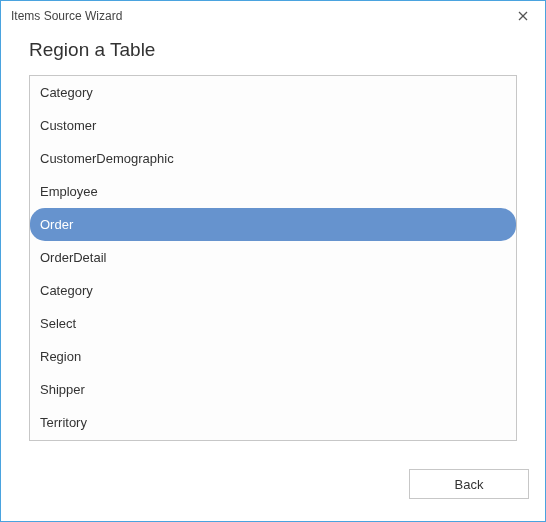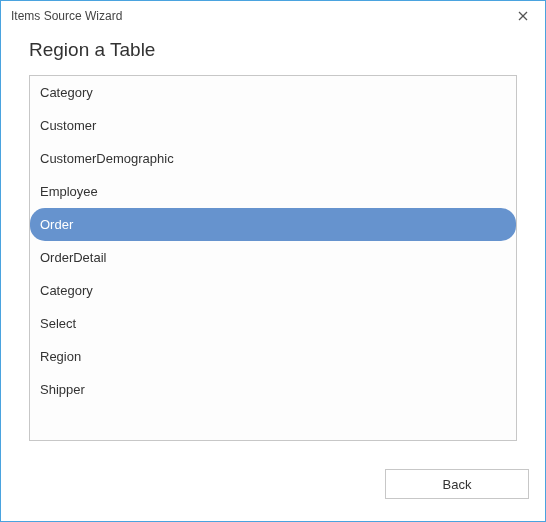--- a/index.html
+++ b/index.html
@@ -65,21 +65,21 @@
   }
   .footer {
     height: 62px;
     display: flex;
     justify-content: flex-end;
     align-items: center;
     gap: 10px;
     padding: 0 16px 12px 16px;
   }
   .btn {
-    width: 144px;
+    width: 120px;
     height: 30px;
     border: 1px solid #c7c7c7;
     background: #fff;
     font-size: 13px;
     color: #333;
     cursor: pointer;
     display: flex;
     align-items: center;
     justify-content: center;
   }
@@ -104,19 +104,20 @@
         <div class="list-item">Category</div>
         <div class="list-item">Customer</div>
         <div class="list-item">CustomerDemographic</div>
         <div class="list-item">Employee</div>
         <div class="list-item selected">Order</div>
         <div class="list-item">OrderDetail</div>
         <div class="list-item">Category</div>
         <div class="list-item">Select</div>
         <div class="list-item">Region</div>
         <div class="list-item">Shipper</div>
+        <div class="list-item">Territory</div>
       </div>
   </div>
 
   <div class="footer">
     <div class="btn">Back</div>
   </div>
 </div>
 
 </body></html>

